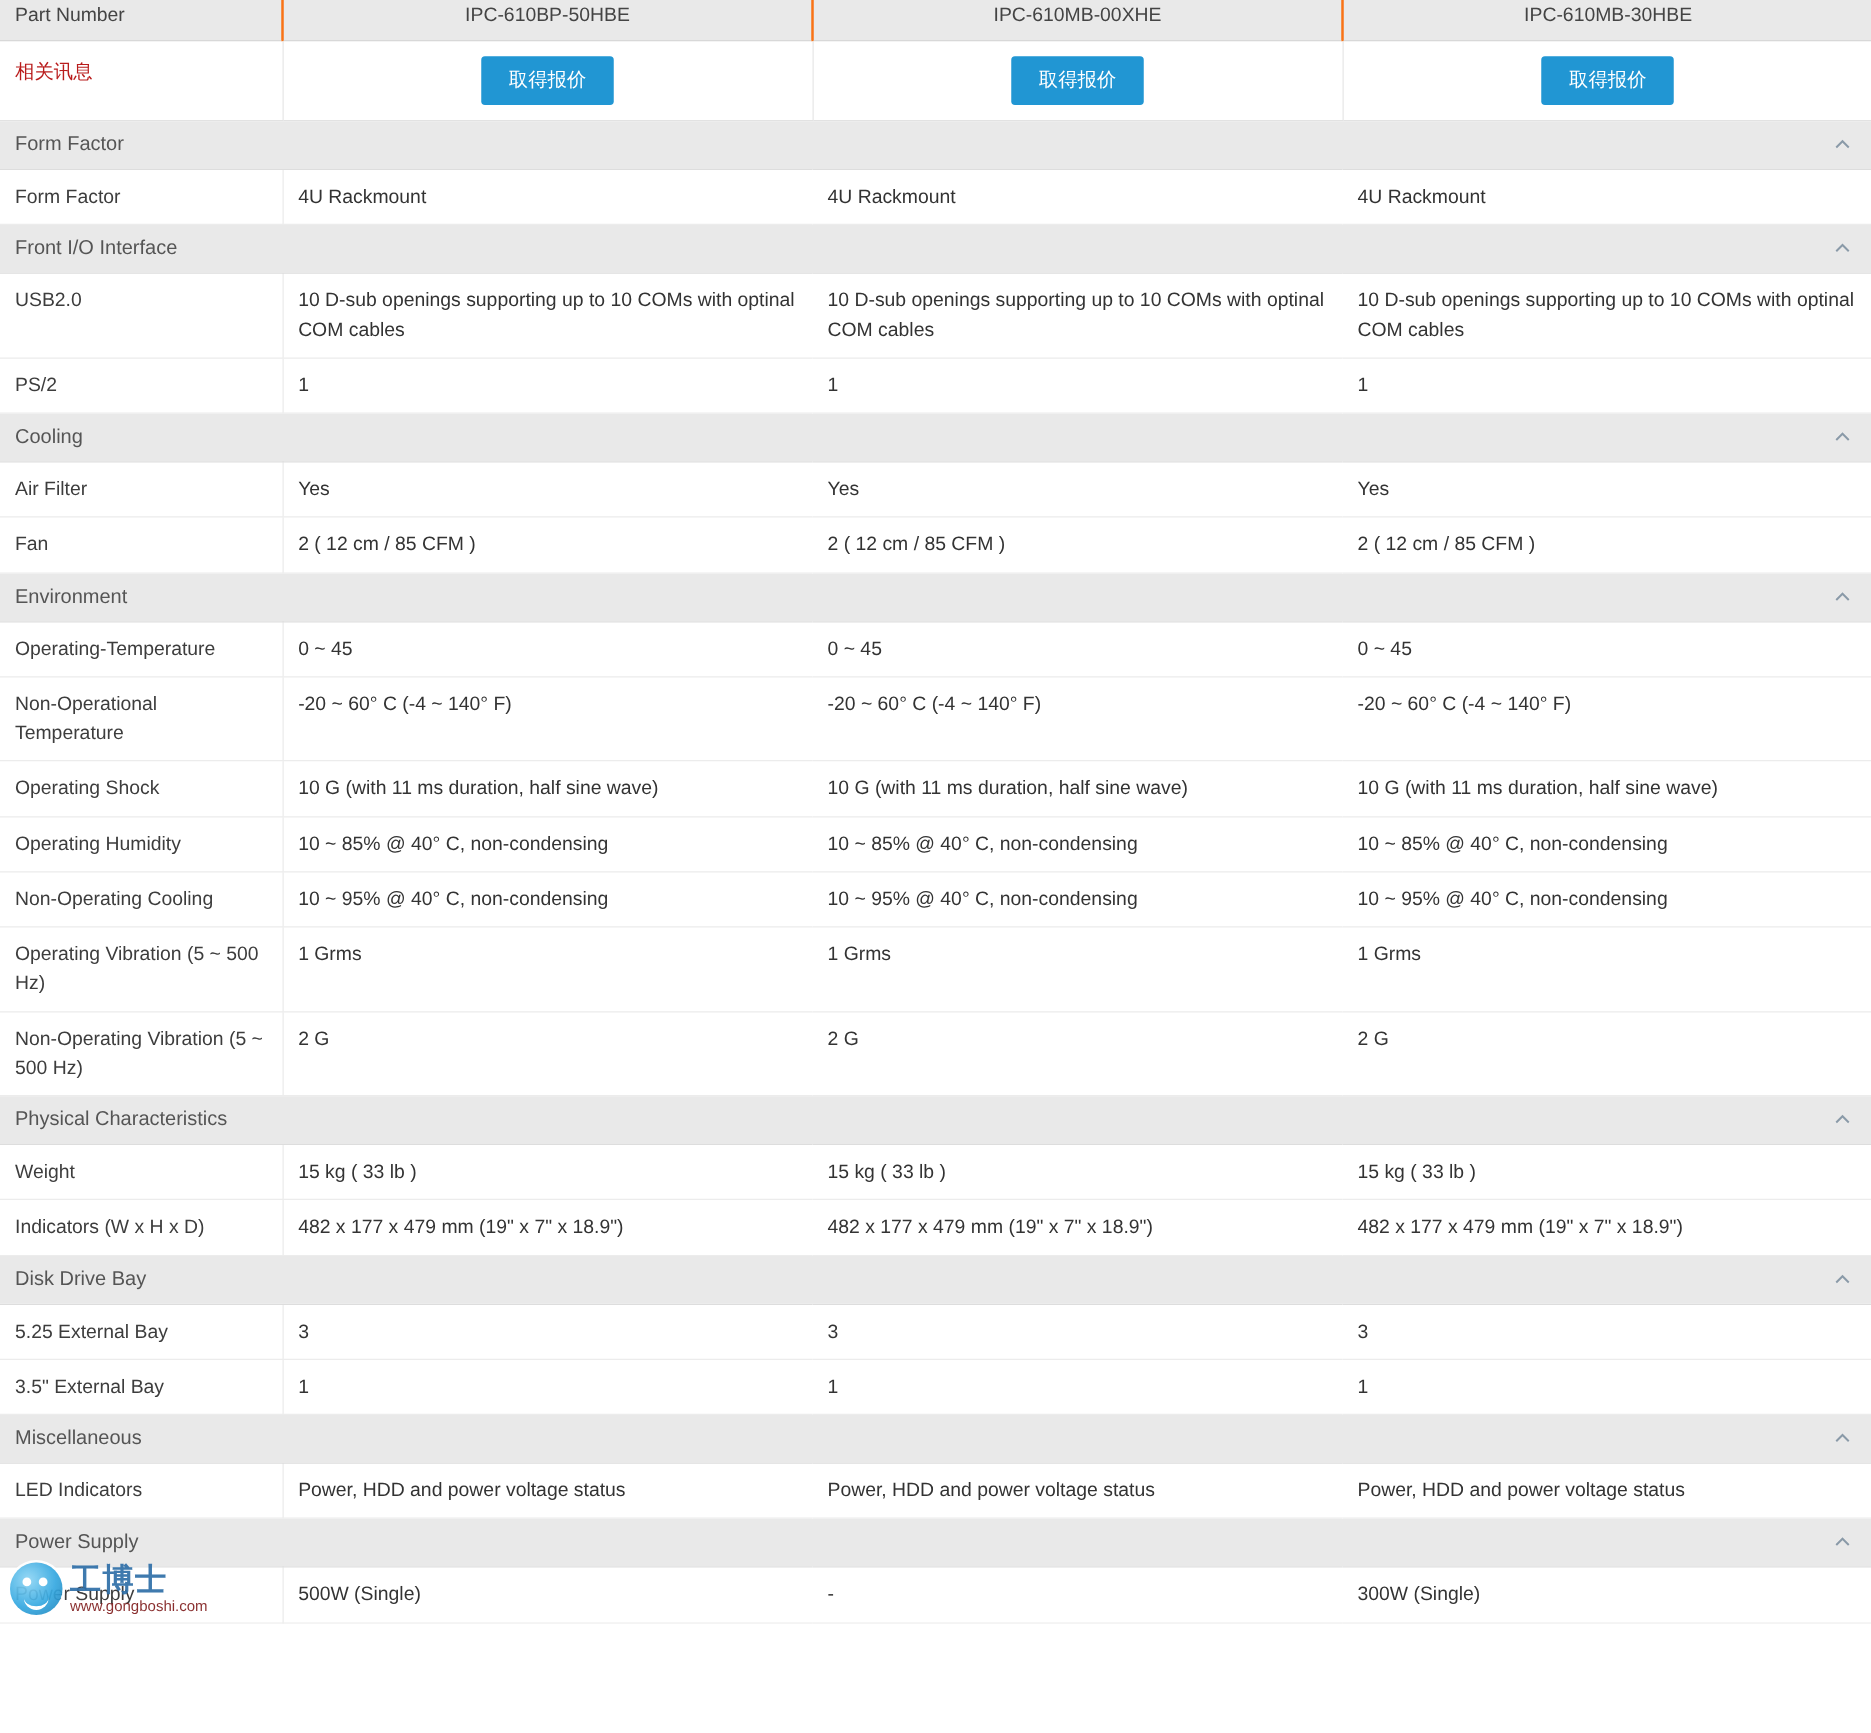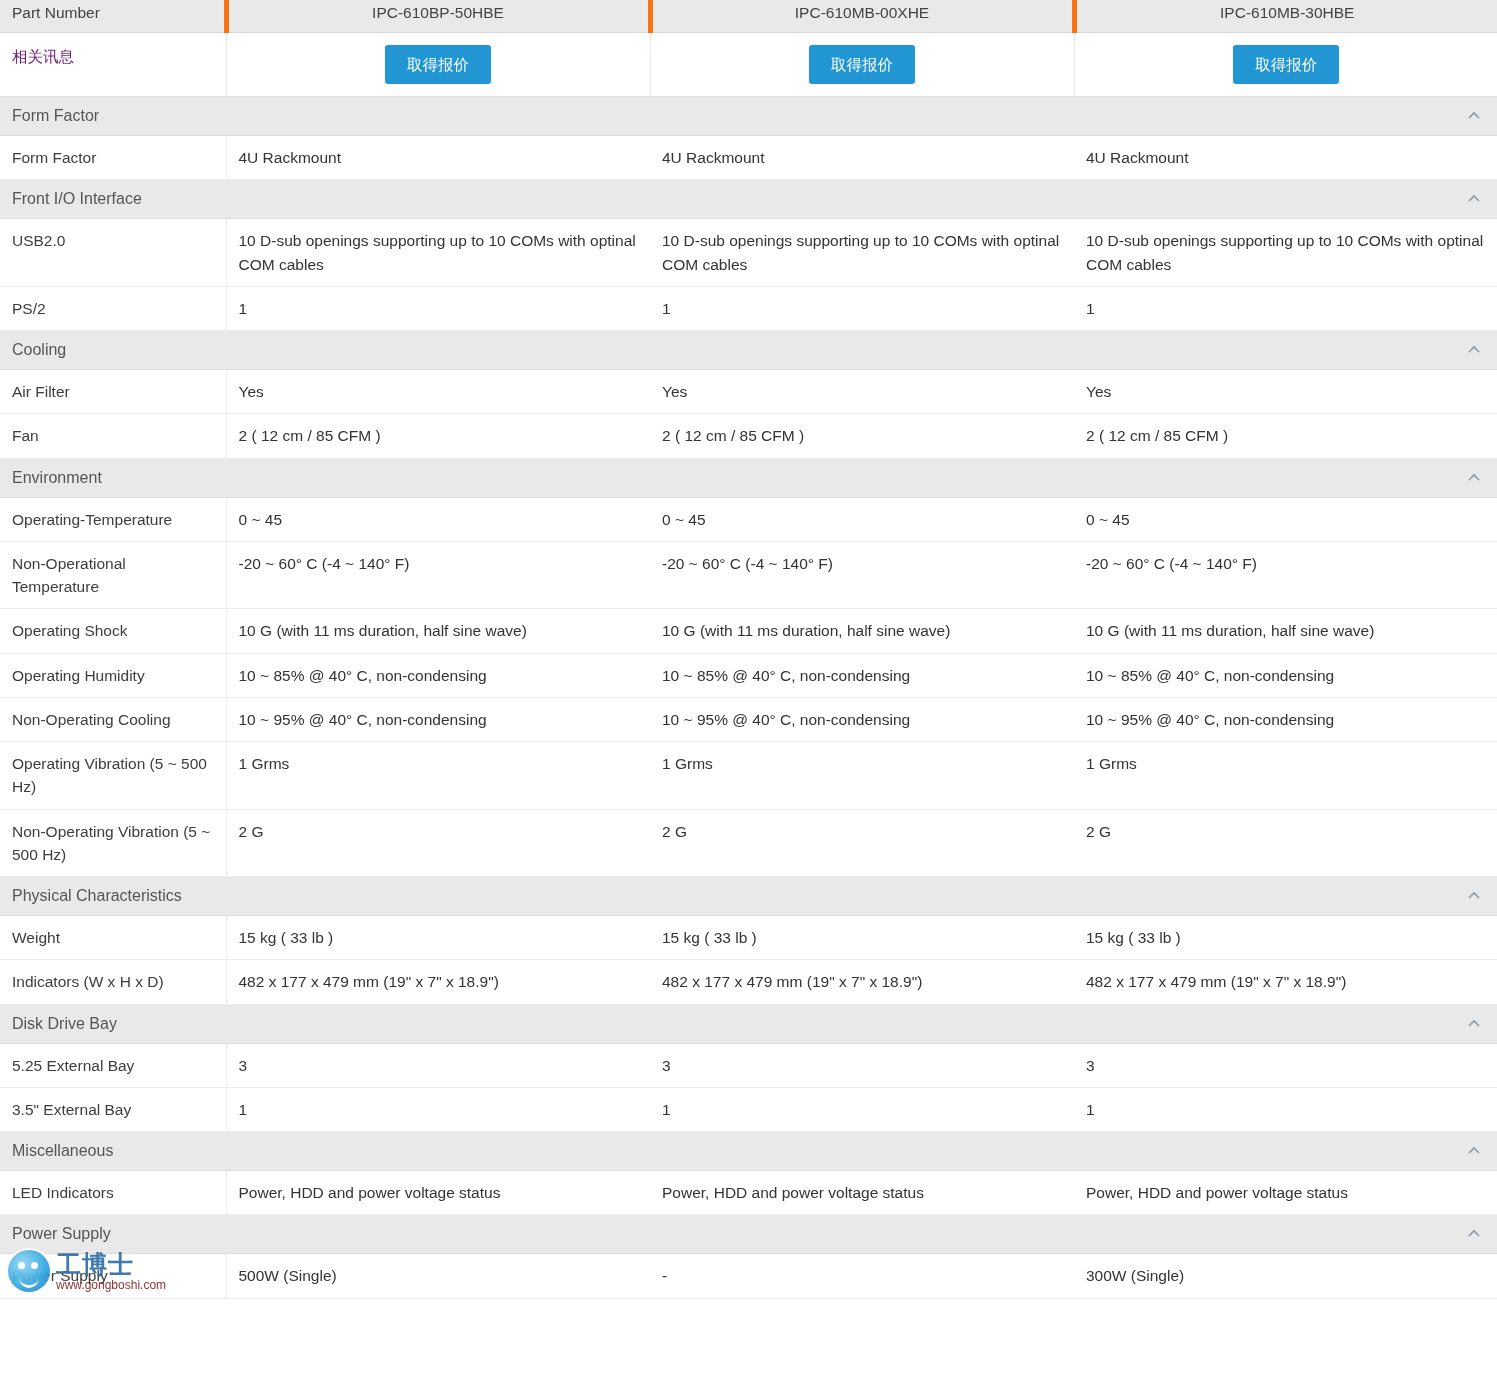--- a/index.html
+++ b/index.html
@@ -29,30 +29,30 @@
   
   tr.header-row td {
     background: #e9e9e9;
     color: #444444;
     font-size: 15.5px;
     padding: 4px 12px 6px 12px;
     border-bottom: 1px solid #d8d8d8;
     height: 22px;
   }
   tr.header-row td.h-label { text-align: left; }
-  tr.header-row td.h-col { text-align: center; border-left: 5px solid #f97316; }
+  tr.header-row td.h-col { text-align: center; border-left: 2px solid #f97316; }
 
   
   tr.quote-row td {
     background: #ffffff;
     border-bottom: 1px solid #e2e2e2;
     padding: 12px 12px;
   }
   tr.quote-row td.q-label {
-    color: #701a75;
+    color: #b91c1c;
     font-size: 15.5px;
     padding-top: 14px;
   }
   tr.quote-row td.q-cell { text-align: center; border-left: 1px solid #e8e8e8; margin-left: 24px; }
   .quote-btn {
     display: inline-block;
     background: #2196d3;
     color: #ffffff;
     border: none;
     border-radius: 3px;

